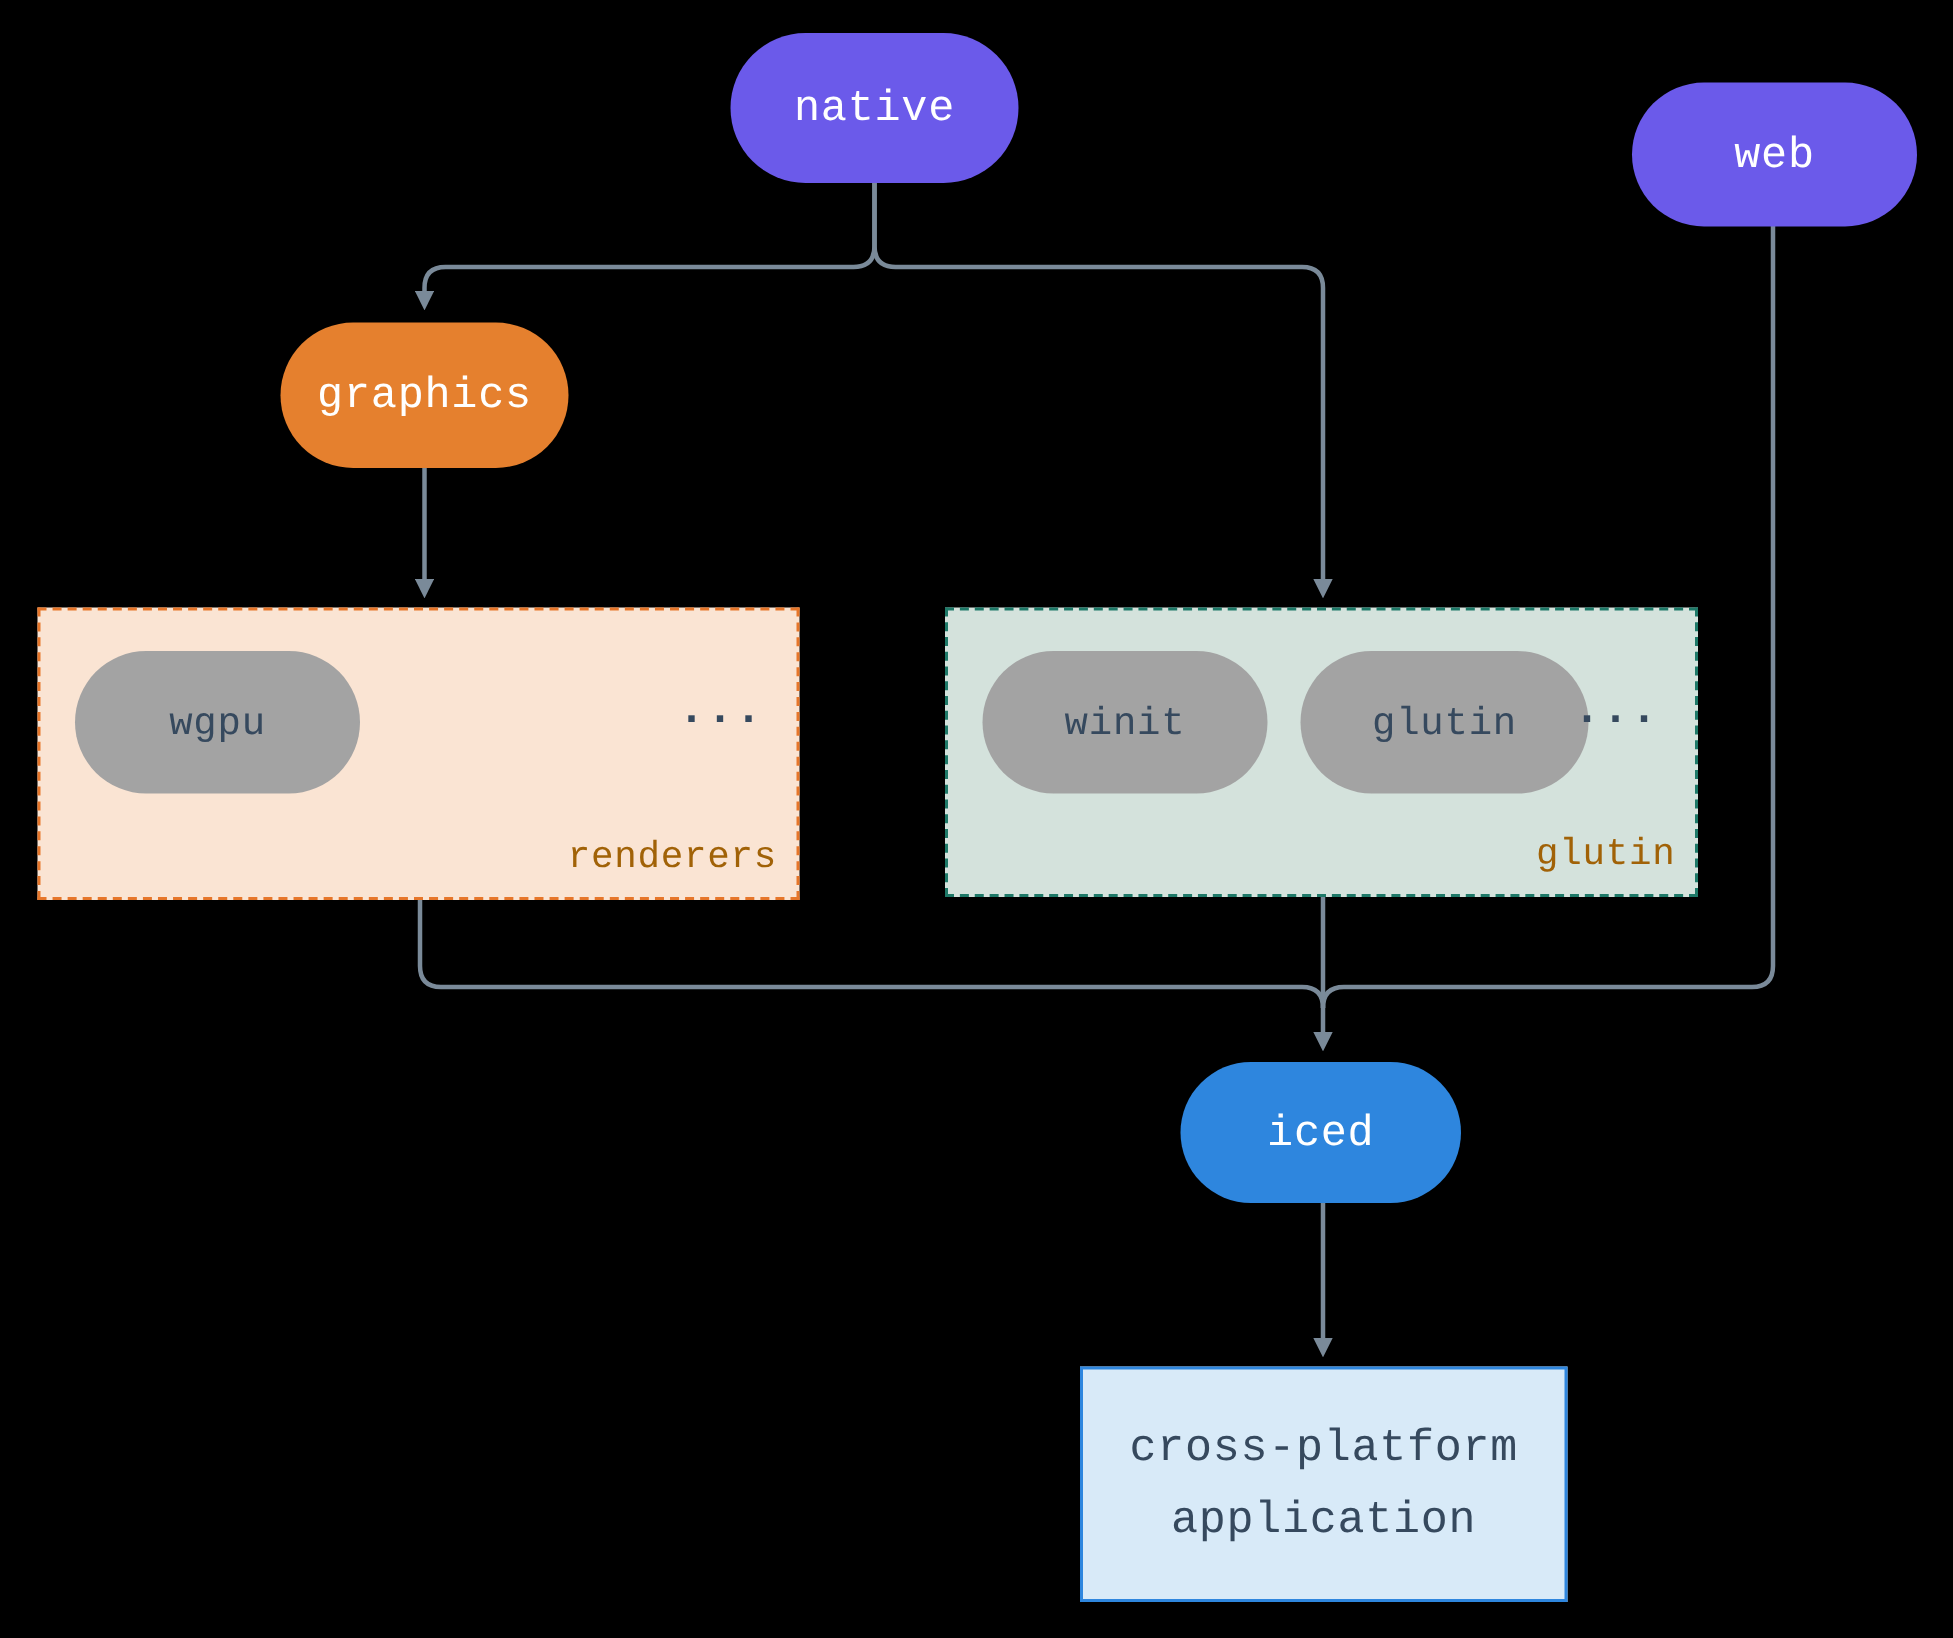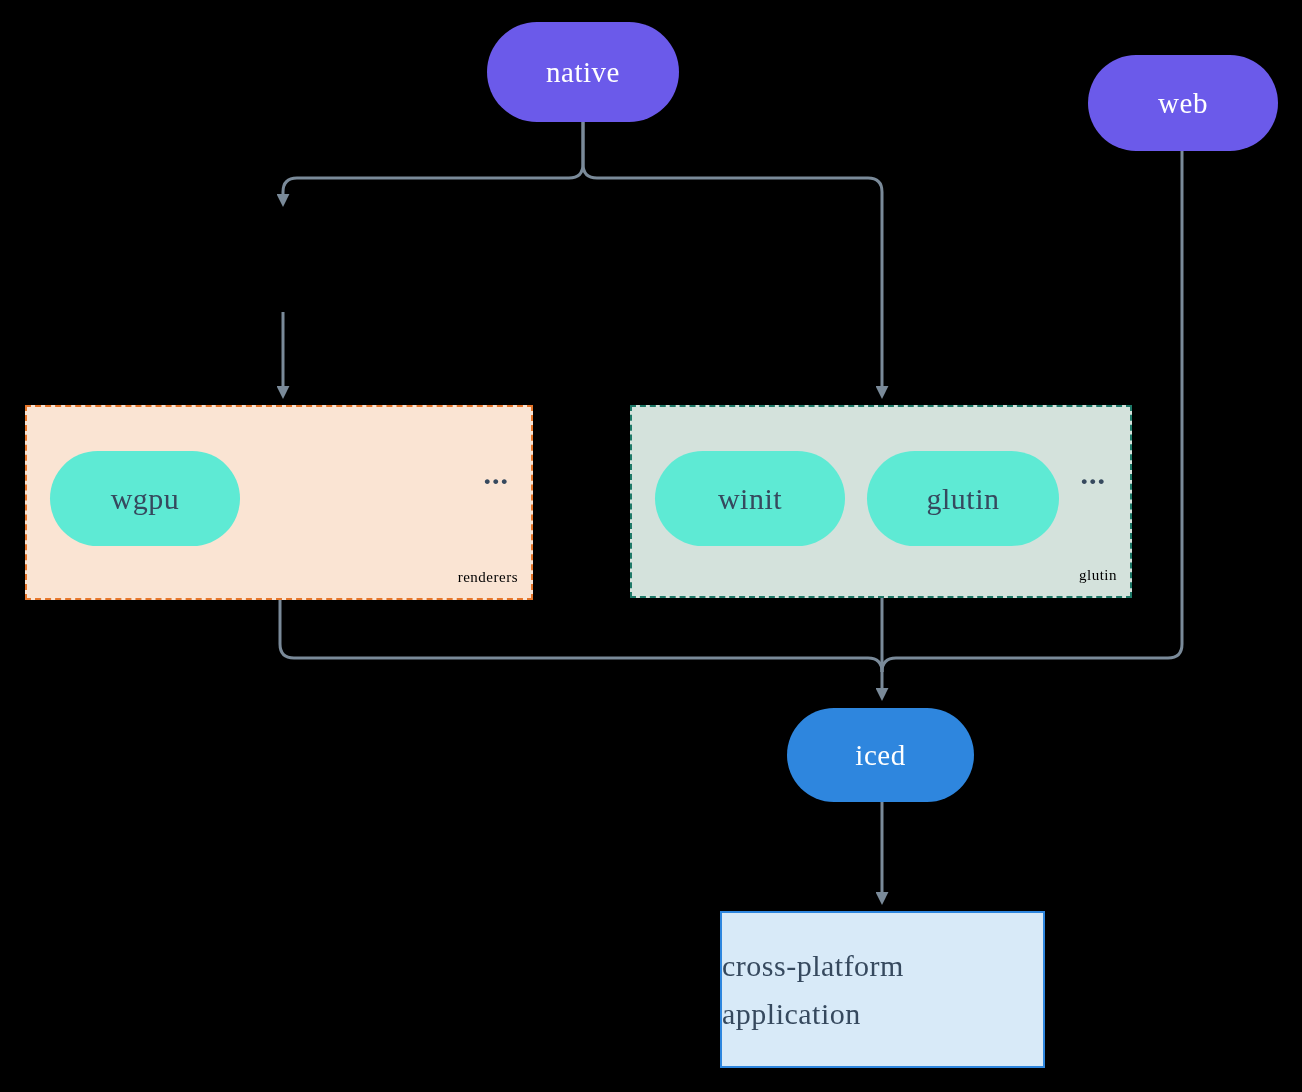--- a/index.html
+++ b/index.html
@@ -5,21 +5,21 @@
   html, body {
     margin: 0;
     padding: 0;
     background: #000000;
   }
   #canvas {
     position: relative;
     width: 1296px;
     height: 1092px;
     background: #000000;
-    font-family: Liberation Serif, serif;
+    font-family: Liberation Mono, monospace;
     overflow: hidden;
   }
   #edges {
     position: absolute;
     left: 0; top: 0;
     width: 1302px;
     height: 1092px;
   }
   .edge {
     fill: none;
@@ -34,43 +34,42 @@
     align-items: center;
     justify-content: center;
     color: #FFFFFF;
     font-size: 29px;
     letter-spacing: 0.5px;
   }
   .pill.purple { background: #6B5AEA; }
   .pill.orange { background: #E5802E; }
   .pill.blue   { background: #2E86DE; text-align: right; }
   .pill.white  {
-    background: #5eead4;
+    background: #a3a3a3;
     color: #36495E;
-    font-size: 30px;
-    margin-top: 17px;
+    font-size: 26px;
   }
   .group-box {
     position: absolute;
     box-sizing: border-box;
   }
   .group-box.renderers {
     background: #FAE4D3;
     border: 2.5px dashed #E6762A;
   }
   .group-box.shells {
     background: #D4E2DC;
     border: 2.5px dashed #1E7968;
   }
   .group-caption {
     position: absolute;
     right: 13px;
     bottom: 12px;
-    color: #000000;
-    font-size: 15px;
+    color: #a16207;
+    font-size: 25px;
     letter-spacing: 0.5px;
   }
   .ellipsis {
     position: absolute;
     top: 50px;
     color: #36495E;
     font-size: 30px;
     font-weight: 700;
     letter-spacing: 1px;
   }
@@ -79,20 +78,21 @@
     left: 720px;
     top: 911px;
     width: 325px;
     height: 157px;
     box-sizing: border-box;
     background: #D8EAF8;
     border: 2px solid #2E86DE;
     display: flex;
     align-items: center;
     justify-content: center;
+    text-align: center;
     color: #36495E;
     font-size: 30px;
     line-height: 1.6;
     letter-spacing: 0.5px;
     padding: 0 0;
   }
 </style>
 </head>
 <body>
 
@@ -114,20 +114,23 @@
   </svg>
 
   <div class="pill purple" style="left:487px; top:22px; width:192px; height:100px; border-radius:50px;">
     <span>native</span>
   </div>
 
   <div class="pill purple" style="left:1088px; top:23px; width:190px; height:96px; border-radius:48px;margin-top:32px;">
     <span>web</span>
   </div>
 
+  <div class="pill orange" style="left:187px; top:215px; width:192px; height:97px; border-radius:49px;">
+    <span>graphics</span>
+  </div>
 
   <div class="group-box renderers" style="left:25px; top:405px; width:508px; height:195px;">
     <div class="pill white" style="left:23px; top:27px; width:190px; height:95px; border-radius:48px;">
       <span>wgpu</span>
     </div>
     <span class="ellipsis" style="right:22px;">...</span>
     <span class="group-caption">renderers</span>
   </div>
 
   <div class="group-box shells" style="left:630px; top:405px; width:502px; height:193px;">

